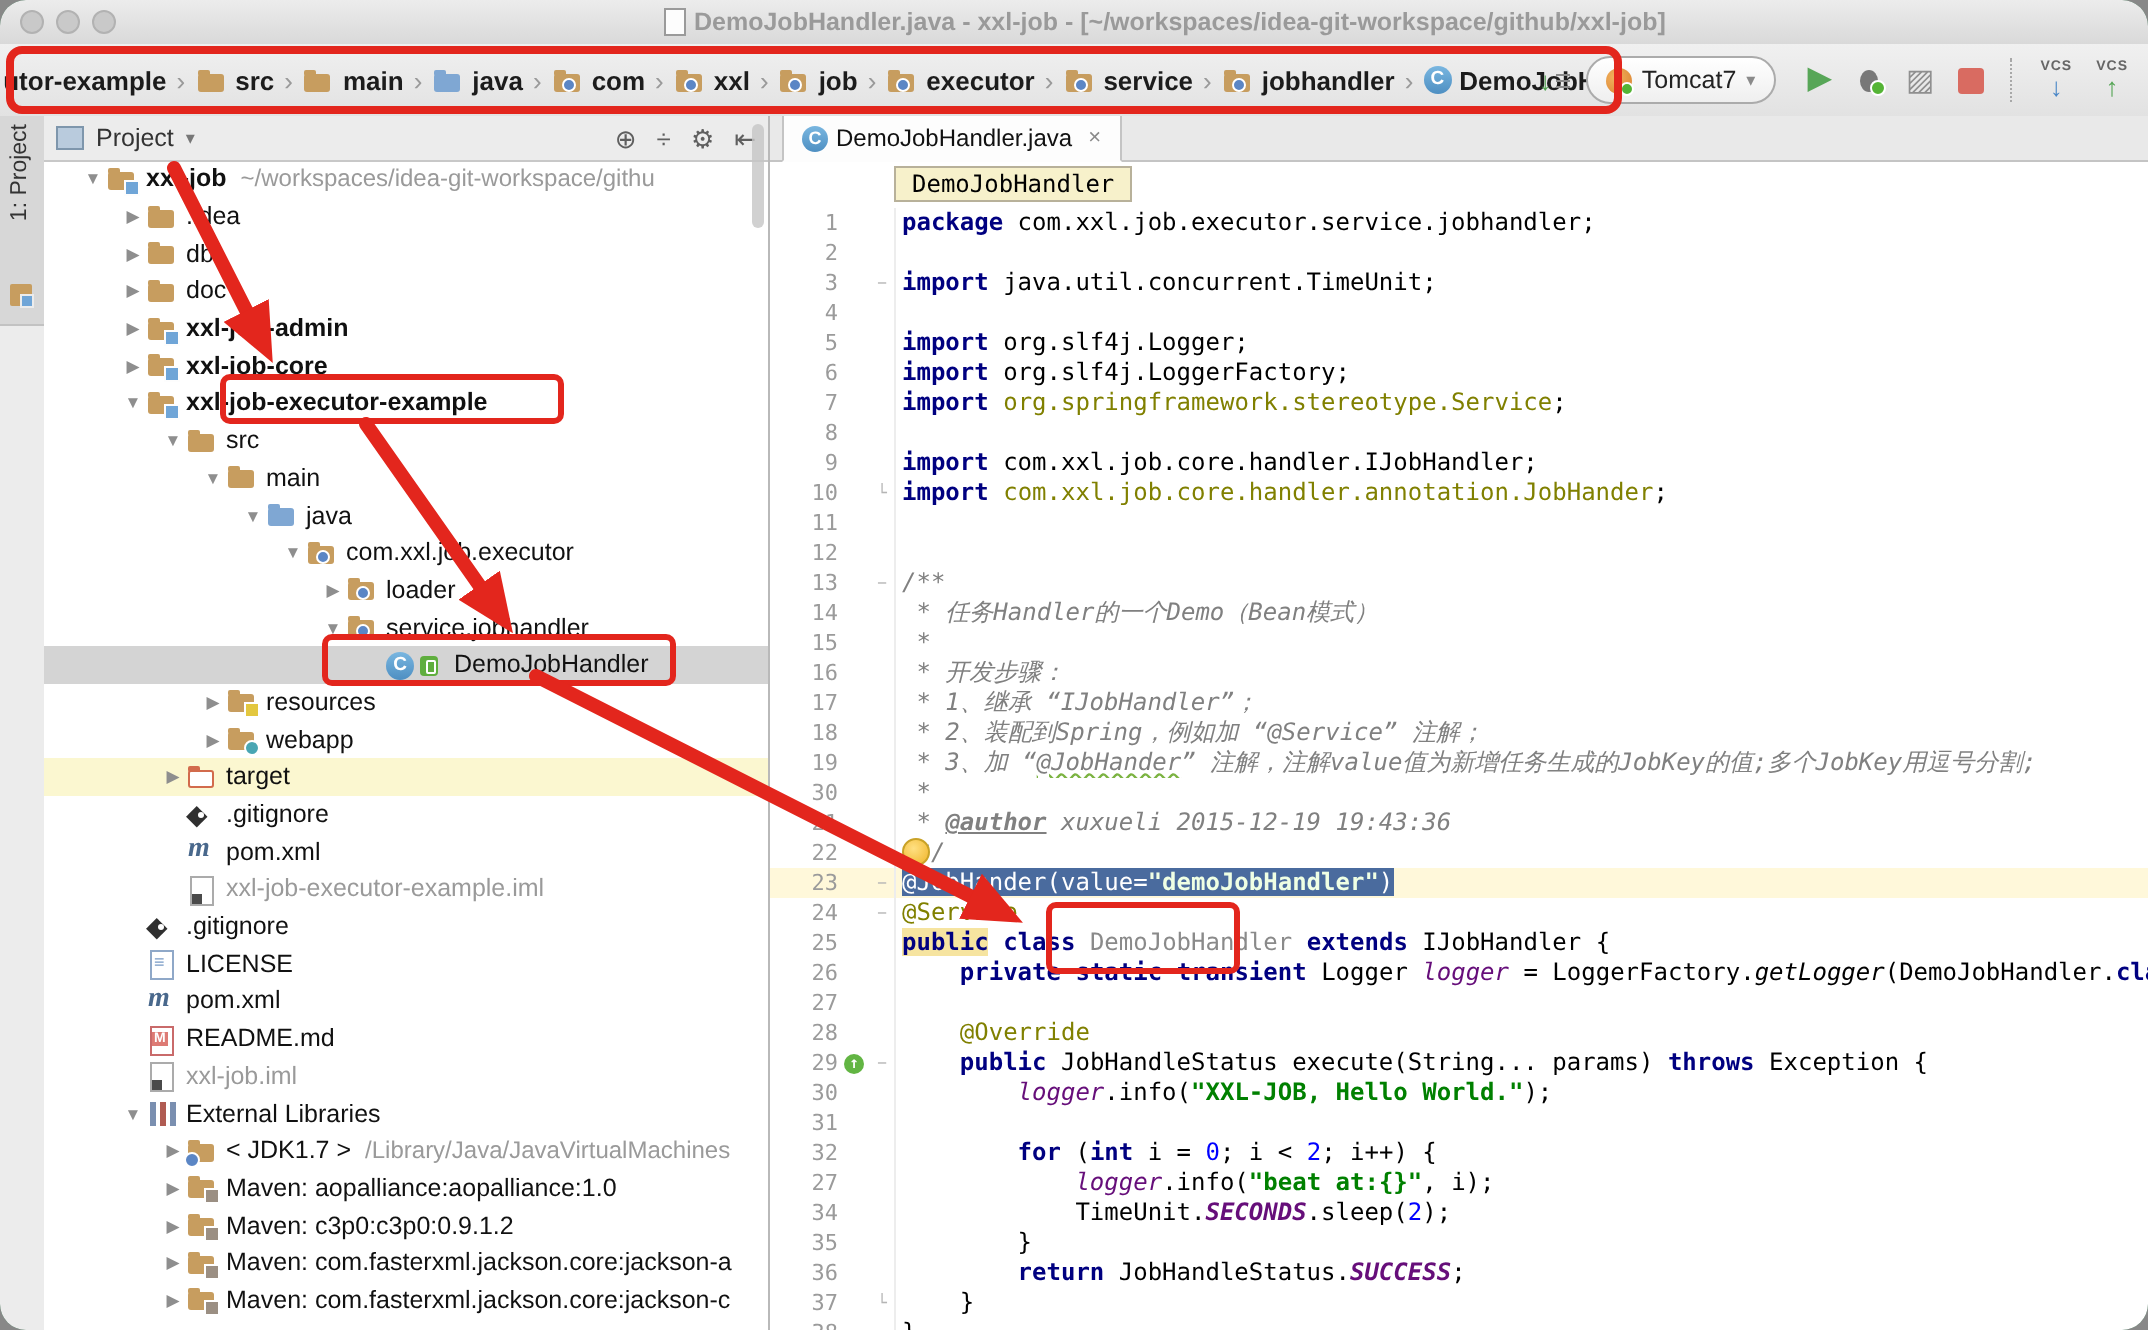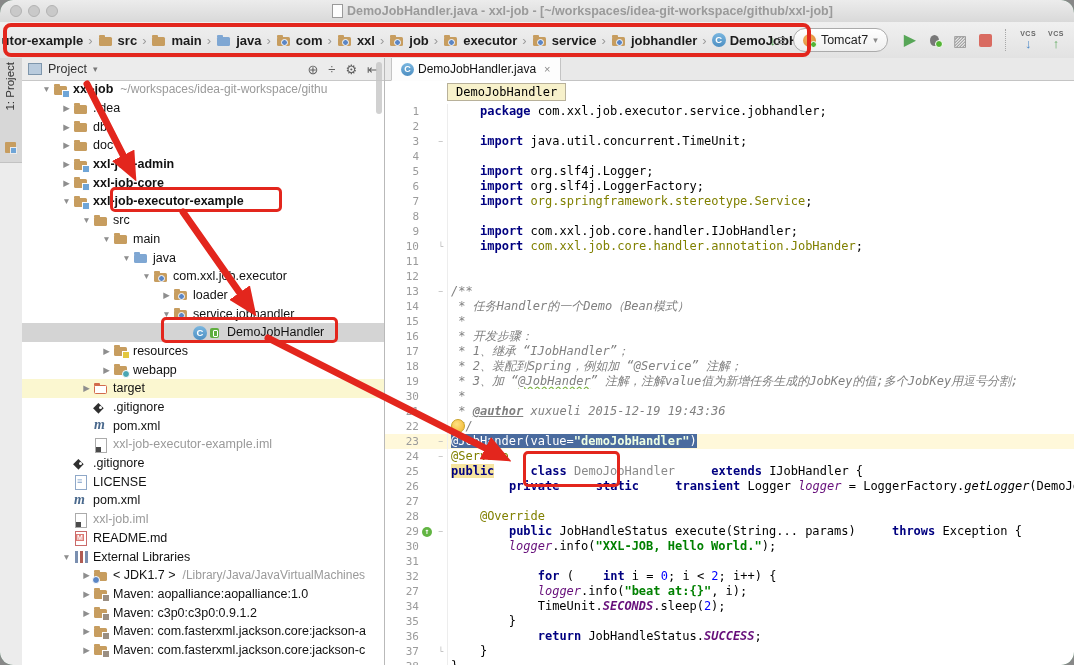--- a/index.html
+++ b/index.html
@@ -114,21 +114,21 @@
     border:1px solid #B8B19A;font-family:"DejaVu Sans Mono",monospace;font-size:12px;color:#000;}
   #code{position:absolute;left:0;top:46px;right:0;}
   .cline{display:flex;height:15px;line-height:15px;font-family:"DejaVu Sans Mono",monospace;font-size:12px;}
   .cline.cur{background:#FFF8DA;}
   .ln{width:28px;padding-left:6px;text-align:right;color:#9B9B9B;font-size:11px;flex:none;}
   .gslot{width:16px;flex:none;position:relative;}
   .ovr{position:absolute;left:3px;top:2.5px;width:10px;height:10px;border-radius:50%;background:#62B543;color:#fff;
     font-size:8px;line-height:10px;text-align:center;font-weight:bold;}
   .fslot{width:12px;flex:none;color:#B5B5B5;font-size:8px;text-align:center;line-height:15px;}
   .ct{white-space:pre;border-left:1px solid #EDEDED;padding-left:3px;overflow:hidden;}
-  .tk{color:#000080;font-weight:bold;margin-left:29px;} .tp{color:#000;} .ta{color:#808000;}
+  .tk{color:#000080;font-weight:bold;} .tp{color:#000;} .ta{color:#808000;}
   .ts{color:#008000;font-weight:bold;} .tc{color:#808080;font-style:italic;}
   .tct{color:#808080;font-style:italic;font-weight:bold;text-decoration:underline;}
   .tcw{color:#808080;font-style:italic;text-decoration:underline wavy #7CB342;}
   .tf{color:#660E7A;font-style:italic;} .tsf{color:#660E7A;font-style:italic;font-weight:bold;text-align:center;}
   .tn{color:#0000FF;} .tm{color:#000;font-style:italic;} .tcg{color:#8A8A8A;}
   .tselp{color:#FFFFFF;background:#4A6B9E;} .tsels{color:#EFFFE4;background:#4A6B9E;font-weight:bold;}
   .thlk{color:#000080;font-weight:bold;background:#F6E4A0;}
   
   .anno{position:absolute;border-style:solid;border-color:#E3261D;pointer-events:none;}
   #ovl{position:absolute;left:0;top:0;pointer-events:none;}
@@ -405,27 +405,27 @@
           <span class="ic ic-lic"></span>
           <span class="tlabel">LICENSE</span>
         </div>
         <div class="trow" style="padding-left: 38px;">
           <span class="tarrow"></span>
           <span class="ic ic-mvn"></span>
           <span class="tlabel">pom.xml</span>
         </div>
         <div class="trow" style="padding-left: 38px;">
           <span class="tarrow"></span>
+          <span class="ic ic-md"></span>
+          <span class="tlabel">README.md</span>
+        </div>
+        <div class="trow" style="padding-left: 38px;">
+          <span class="tarrow"></span>
           <span class="ic ic-iml"></span>
           <span class="tlabel g">xxl-job.iml</span>
-        </div>
-        <div class="trow" style="padding-left: 38px;">
-          <span class="tarrow"></span>
-          <span class="ic ic-md"></span>
-          <span class="tlabel">README.md</span>
         </div>
         <div class="trow" style="padding-left: 38px;">
           <span class="tarrow">▼</span>
           <span class="ic ic-ext"></span>
           <span class="tlabel">External Libraries</span>
         </div>
         <div class="trow" style="padding-left: 58px;">
           <span class="tarrow">▶</span>
           <span class="ic ic-jdk">
             <b></b>

